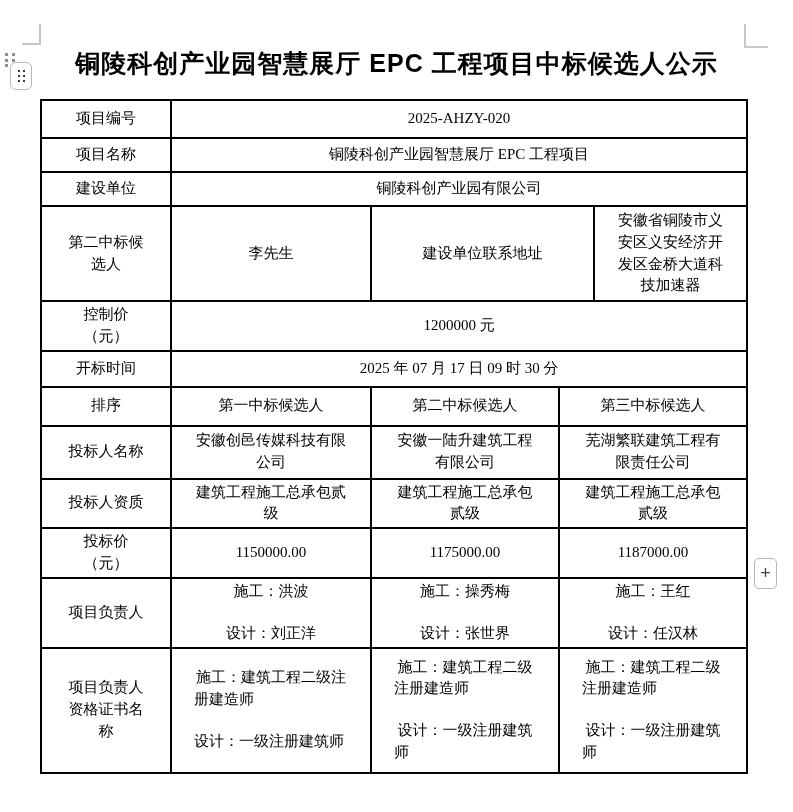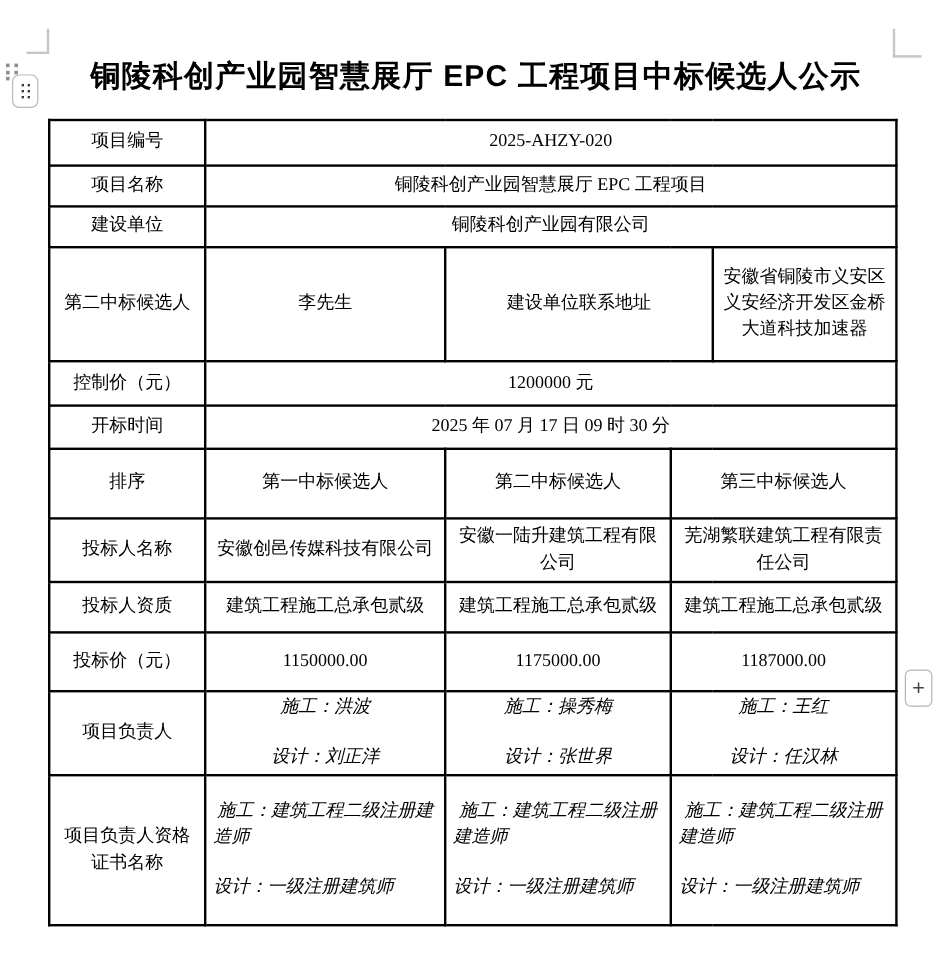--- a/index.html
+++ b/index.html
@@ -35,24 +35,24 @@
     font-family:"Liberation Sans","DejaVu Sans",sans-serif;
     font-size:18px; font-weight:400; color:#444; cursor:pointer; }
 
   .doc-title { position:absolute; left:0; top:47px; width:100%;
     text-align:center; font-family:"Liberation Sans","DejaVu Sans",sans-serif;
     font-weight:bold; font-size:25px; letter-spacing:1px; white-space:nowrap; }
 
   table.doc { position:absolute; left:40px; top:99px; width:706px;
     border-collapse:collapse; table-layout:fixed; font-size:15px; }
   table.doc td { border:2px solid #000; text-align:center; vertical-align:middle;
-    padding:2px 6px; line-height:1.45; word-break:break-all; }
+    padding:2px 22px; line-height:1.45; word-break:break-all; }
   td.lbl { padding:2px 13px; }
   td.addr { padding:2px 17px; line-height:1.55; }
-  td.ltxt { text-align:left; padding:4px 20px 4px 8px;font-style:italic; }
+  td.ltxt { text-align:left; padding:4px 20px 4px 8px; }
   td.just { text-align:justify; text-align-last:left; }
   .para + .para { margin-top:20px; }
 </style>
 </head>
 <body>
 
 <div class="page">
 
   <div class="mark mark-tl-v"></div>
   <div class="mark mark-tl-h"></div>
@@ -110,21 +110,21 @@
         <td class="addr">安徽省铜陵市义安区义安经济开发区金桥大道科技加速器</td>
       </tr>
       <tr style="height:37px">
         <td class="lbl">控制价（元）</td>
         <td colspan="4">1200000 元</td>
       </tr>
       <tr style="height:36px">
         <td class="lbl">开标时间</td>
         <td colspan="4">2025 年 07 月 17 日 09 时 30 分</td>
       </tr>
-      <tr style="height:58px">
+      <tr style="height:39px">
         <td class="lbl">排序</td>
         <td>第一中标候选人</td>
         <td>第二中标候选人</td>
         <td colspan="2">第三中标候选人</td>
       </tr>
       <tr style="height:53px">
         <td class="lbl">投标人名称</td>
         <td>安徽创邑传媒科技有限公司</td>
         <td>安徽一陆升建筑工程有限公司</td>
         <td colspan="2">芜湖繁联建筑工程有限责任公司</td>

